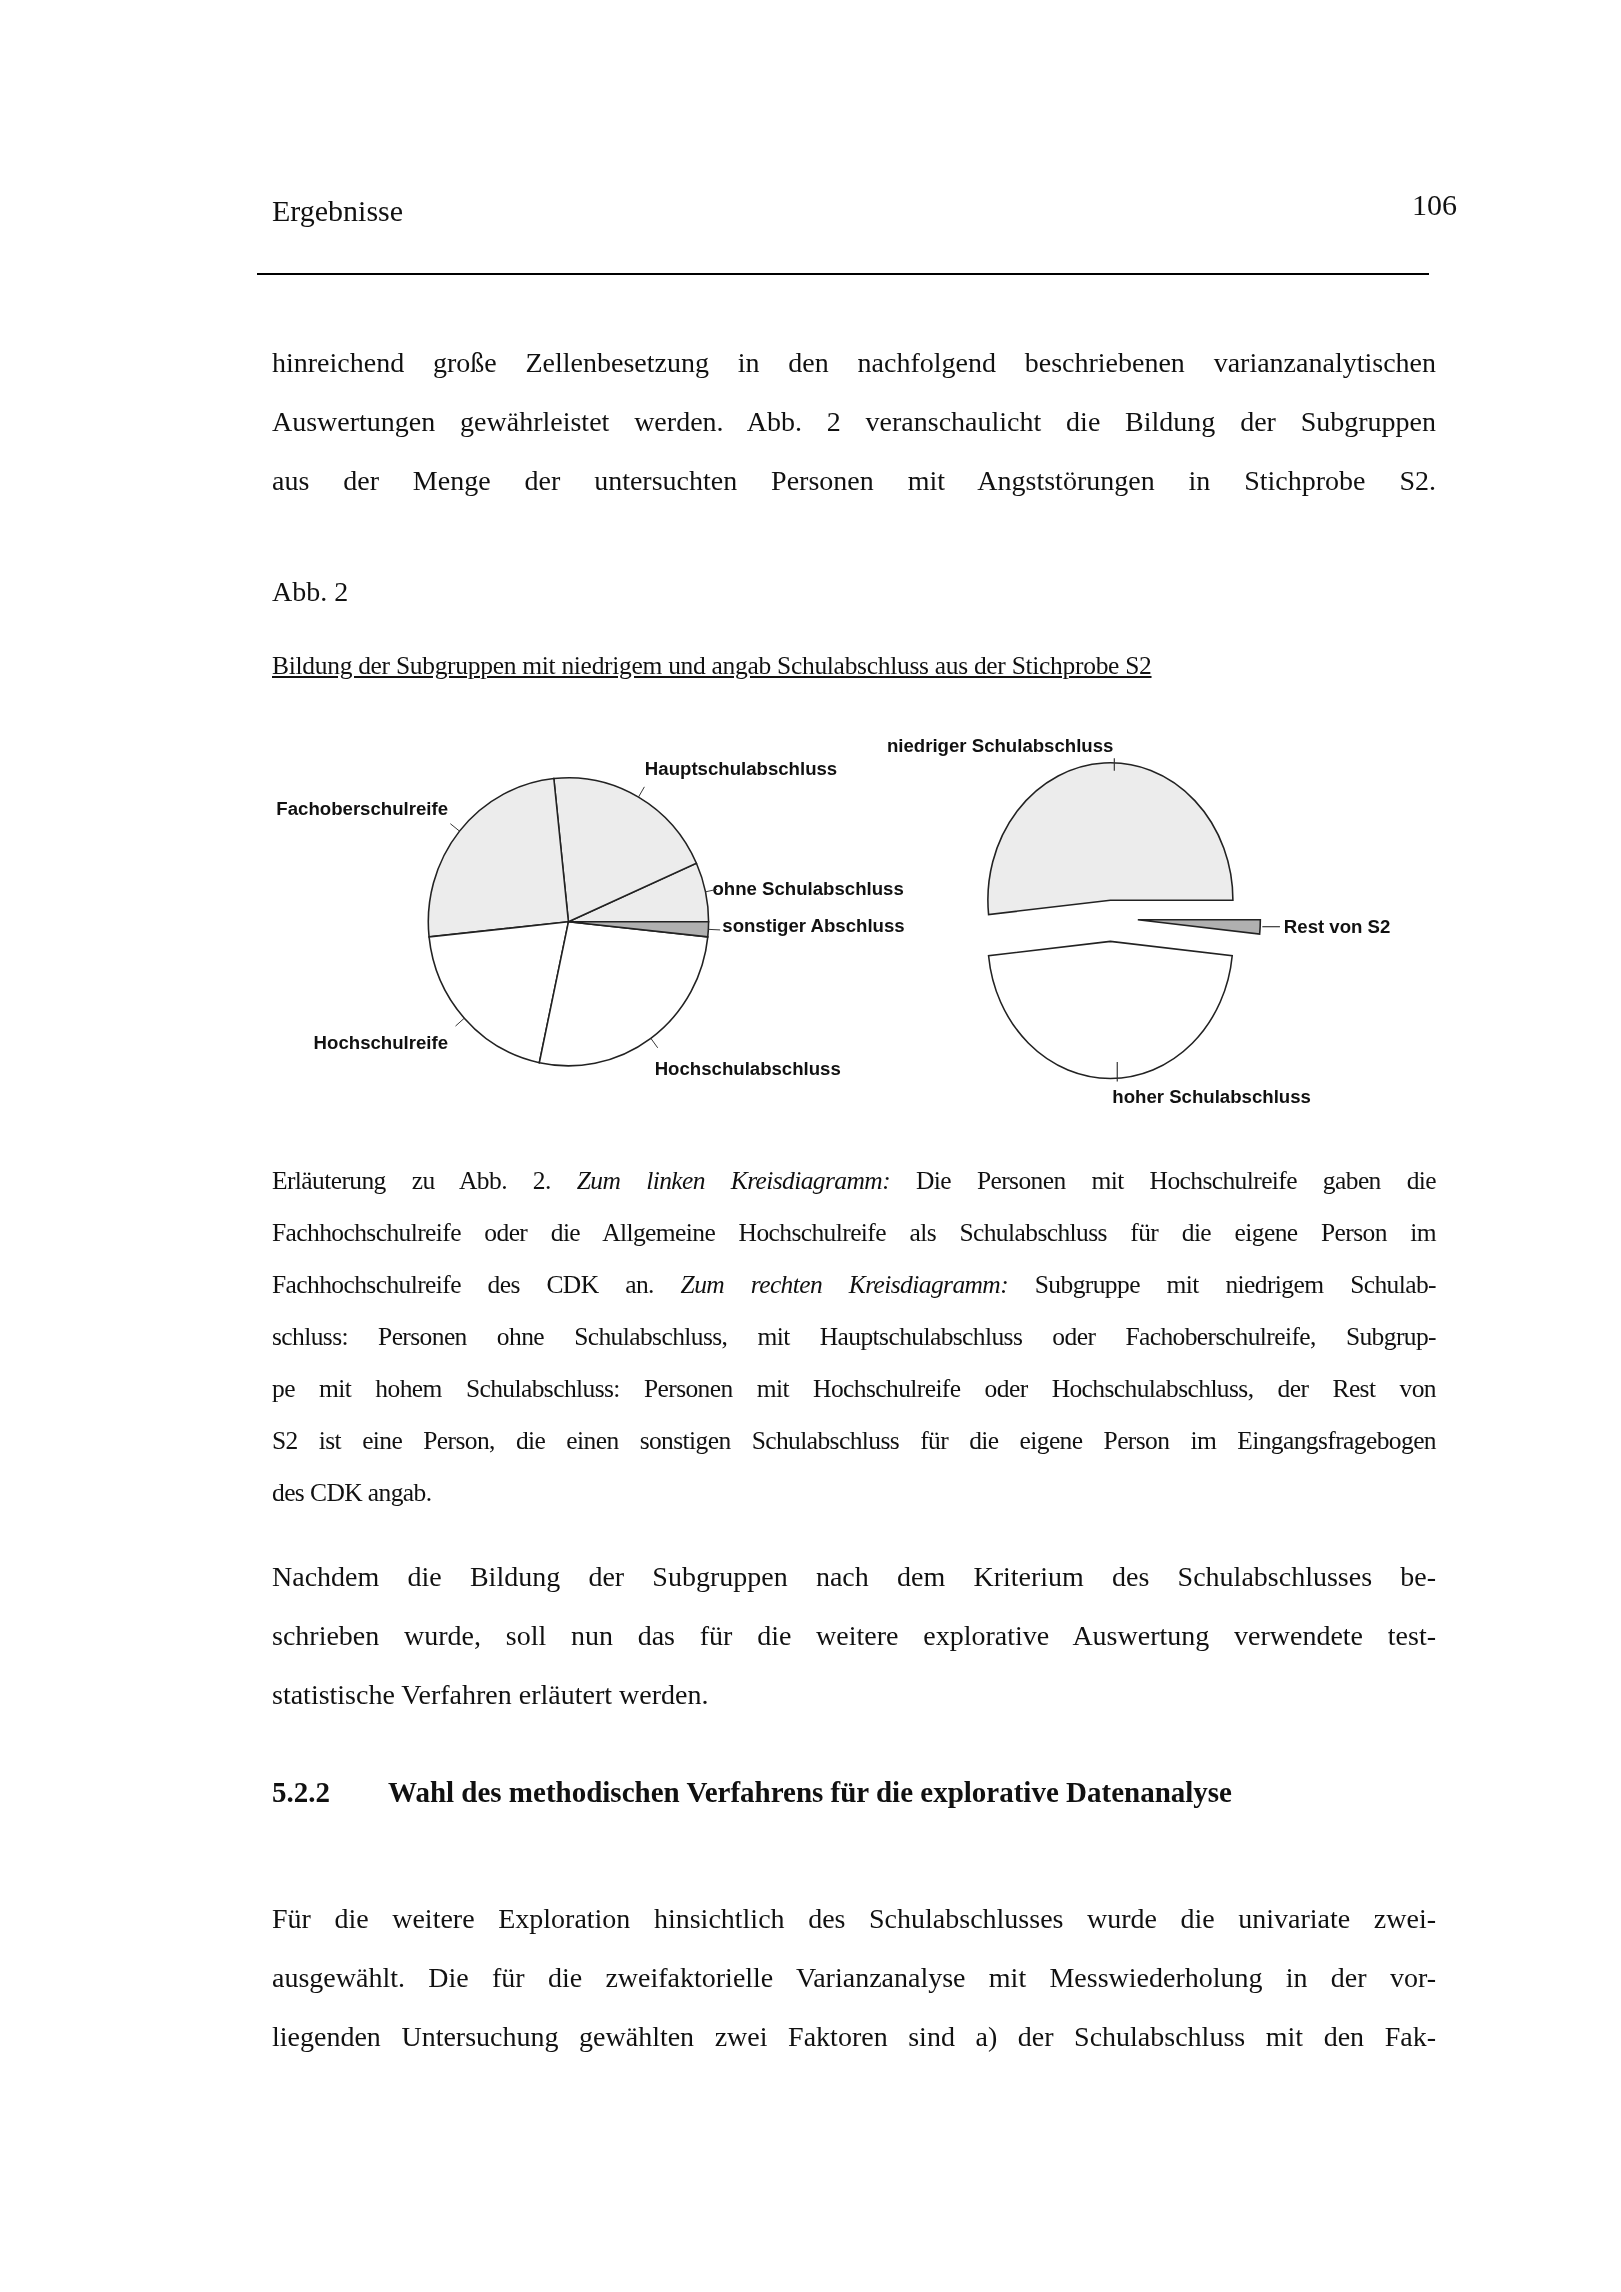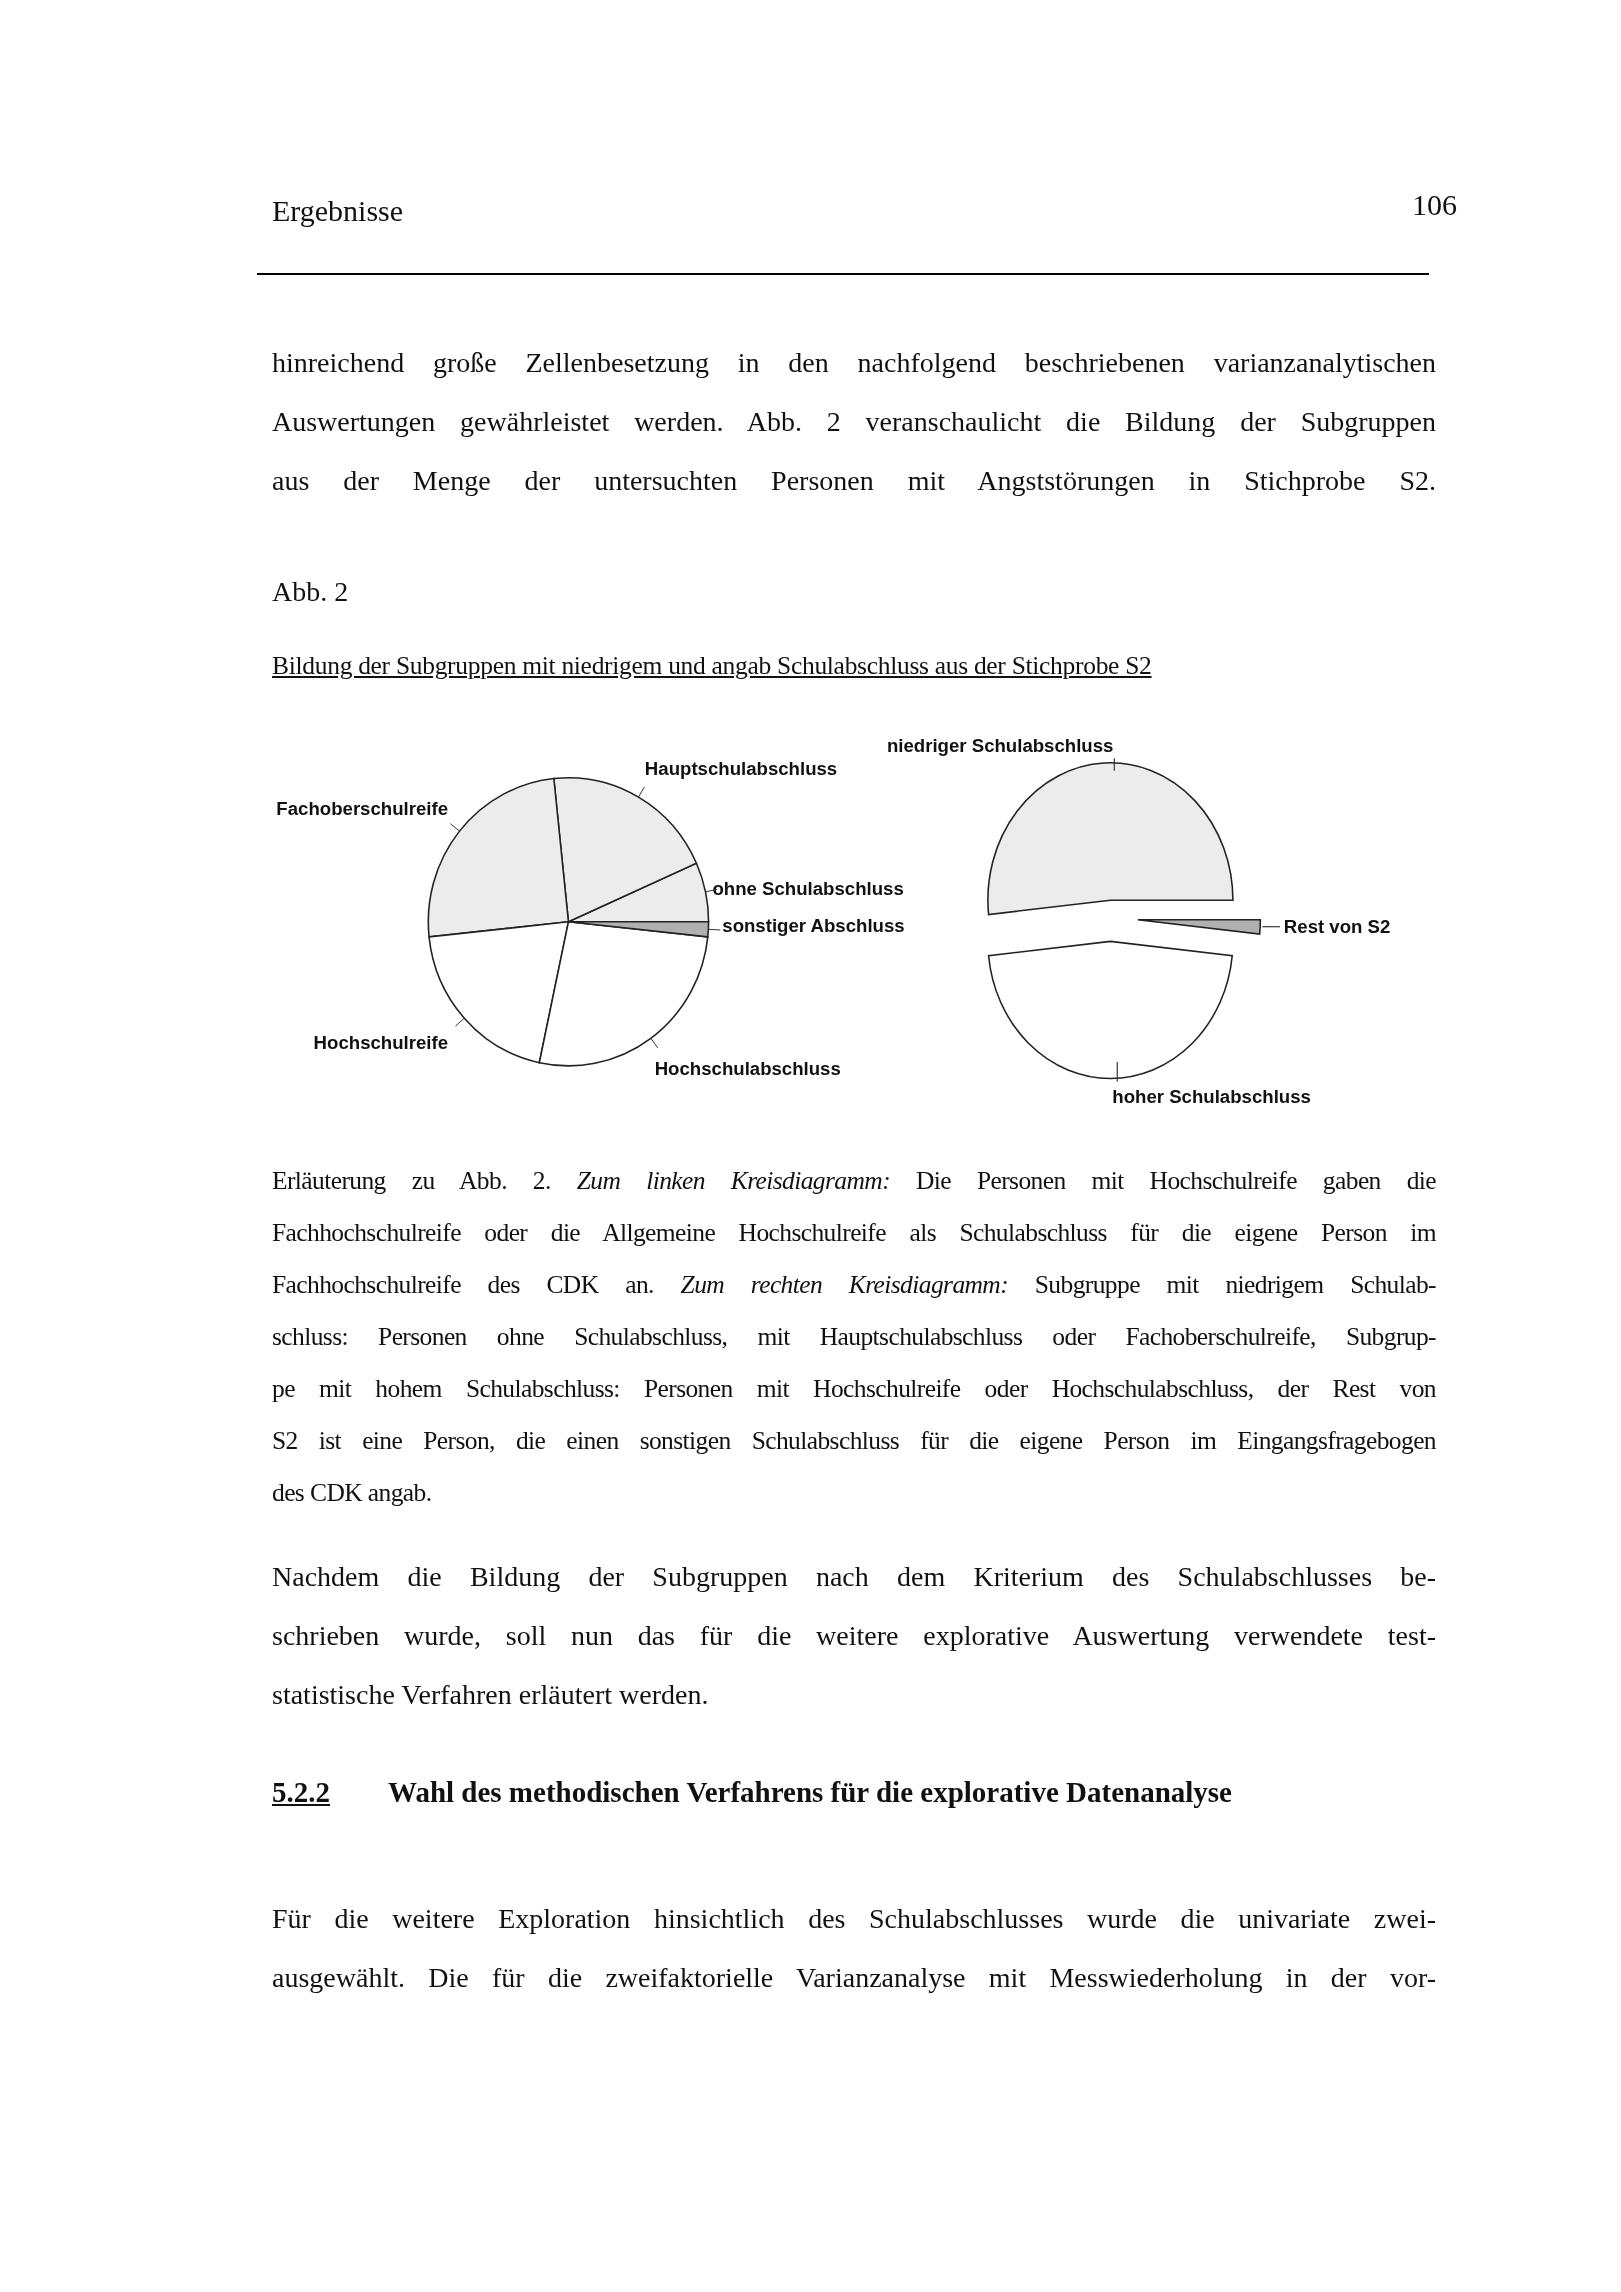--- a/index.html
+++ b/index.html
@@ -12,21 +12,21 @@
   .para .ln { display:block; text-align:justify; text-align-last:justify; white-space:nowrap; height:59px; }
   .para .ln.last { text-align-last:left; }
   .cap { left:272px; width:1164px; font-size:25.5px; line-height:52px; }
   .cap .ln { display:block; text-align:justify; text-align-last:justify; white-space:nowrap; height:52px; letter-spacing:-0.6px; }
   .cap .ln.last { text-align-last:left; }
   .u { }
   .i { font-style:italic; }
   .abb { left:272px; top:576px; font-size:28px; }
   .figtitle { left:272px; top:651px; font-size:25.5px; text-decoration:underline; letter-spacing:-0.3px; }
   .h3 { left:272px; top:1776px; font-size:29px; font-weight:bold; }
-  .h3 .num { display:inline-block; width:116px;text-decoration:underline; }
+  .h3 .num { display:inline-block; width:116px; }
   svg text { font-family:"Liberation Sans", sans-serif; font-weight:bold; font-size:19px; fill:#111; }
 </style>
 </head>
 <body>
 
 <div class="abs hdr-left">Ergebnisse</div>
 <div class="abs hdr-right">106</div>
 <div class="abs hdr-rule"></div>
 
 <div class="abs para" style="top:333px;">
@@ -98,14 +98,15 @@
   <span class="ln last">statistische Verfahren erläutert werden.</span>
 </div>
 
 <div class="abs h3">
   <span class="num">5.2.2</span><span>Wahl des methodischen Verfahrens für die explorative Datenanalyse</span>
 </div>
 
 <div class="abs para" style="top:1889px;">
   <span class="ln">Für die weitere Exploration hinsichtlich des Schulabschlusses wurde die univariate zwei-</span>
   <span class="ln">ausgewählt. Die für die zweifaktorielle Varianzanalyse mit Messwiederholung in der vor-</span>
+  <span class="ln">liegenden Untersuchung gewählten zwei Faktoren sind  a) der Schulabschluss mit den Fak-</span>
 </div>
 
 
 </body></html>

